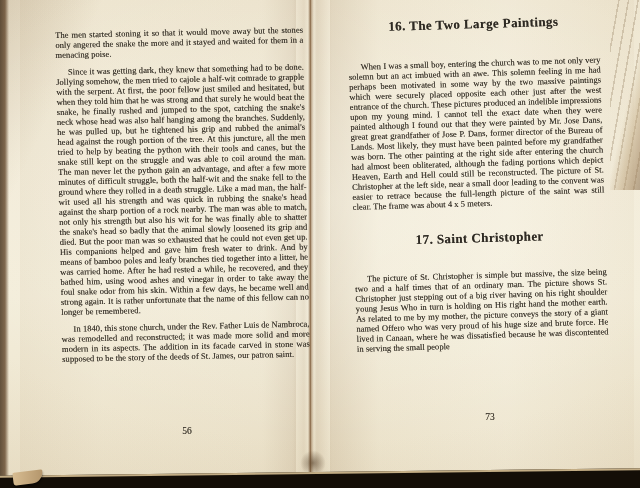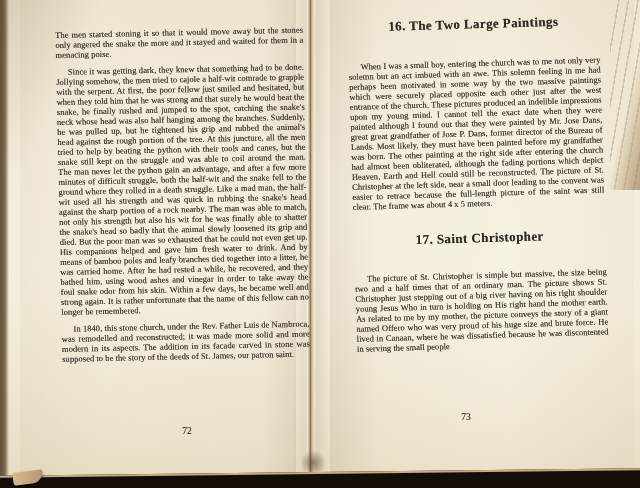--- a/index.html
+++ b/index.html
@@ -83,21 +83,21 @@
     text-shadow:0 0 0.5px rgba(46,42,35,0.6);
   }
   .chapter.first{margin:6px 0 26px 0;}
   .chapter.second{margin:22px 0 24px 0;}
   .pagenum{
     position:absolute;width:50px;text-align:center;
     font-size:9.5px;color:#3a352c;
     text-shadow:0 0 0.5px rgba(58,50,38,0.6);
   }
   .pagenum-left{left:162px;top:426px;}
-  .pagenum-right{left:441px;top:412px;}
+  .pagenum-right{left:465px;top:412px;}
   
   .bottom-band{
     position:absolute;left:-12px;right:-12px;bottom:-10px;height:24px;
     background:#140e07;
     border-top:2px solid #c3ad85;
     transform:rotate(-0.65deg);
   }
   .corner-curl{
     position:absolute;left:13px;bottom:4px;width:30px;height:13px;
     background:linear-gradient(100deg,#d8bd92,#b2946a);
@@ -128,19 +128,19 @@
       <p>In 1840, this stone church, under the Rev. Father Luis de Nambroca, was remodelled and reconstructed; it was made more solid and more modern in its aspects. The addition in its facade carved in stone was supposed to be the story of the deeds of St. James, our patron saint.</p>
     </div>
 
     <div class="text-block text-right">
       <h2 class="chapter first">16. The Two Large Paintings</h2>
       <p>When I was a small boy, entering the church was to me not only very solemn but an act imbued with an awe. This solemn feeling in me had perhaps been motivated in some way by the two massive paintings which were securely placed opposite each other just after the west entrance of the church. These pictures produced an indelible impressions upon my young mind. I cannot tell the exact date when they were painted although I found out that they were painted by Mr. Jose Dans, great great grandfather of Jose P. Dans, former director of the Bureau of Lands. Most likely, they must have been painted before my grandfather was born. The other painting at the right side after entering the church had almost been obliterated, although the fading portions which depict Heaven, Earth and Hell could still be reconstructed. The picture of St. Christopher at the left side, near a small door leading to the convent was easier to retrace because the full-length picture of the saint was still clear. The frame was about 4 x 5 meters.</p>
       <h2 class="chapter second">17. Saint Christopher</h2>
       <p>The picture of St. Christopher is simple but massive, the size being two and a half times that of an ordinary man. The picture shows St. Christopher just stepping out of a big river having on his right shoulder young Jesus Who in turn is holding on His right hand the mother earth. As related to me by my mother, the picture conveys the story of a giant named Offero who was very proud of his huge size and brute force. He lived in Canaan, where he was dissatisfied because he was discontented in serving the small people</p>
     </div>
 
-    <div class="pagenum pagenum-left">72</div>
+    <div class="pagenum pagenum-left">56</div>
     <div class="pagenum pagenum-right">73</div>
   </div>
 
   <div class="bottom-band"></div>
   <div class="corner-curl"></div>
 </div>
 
 </body></html>

